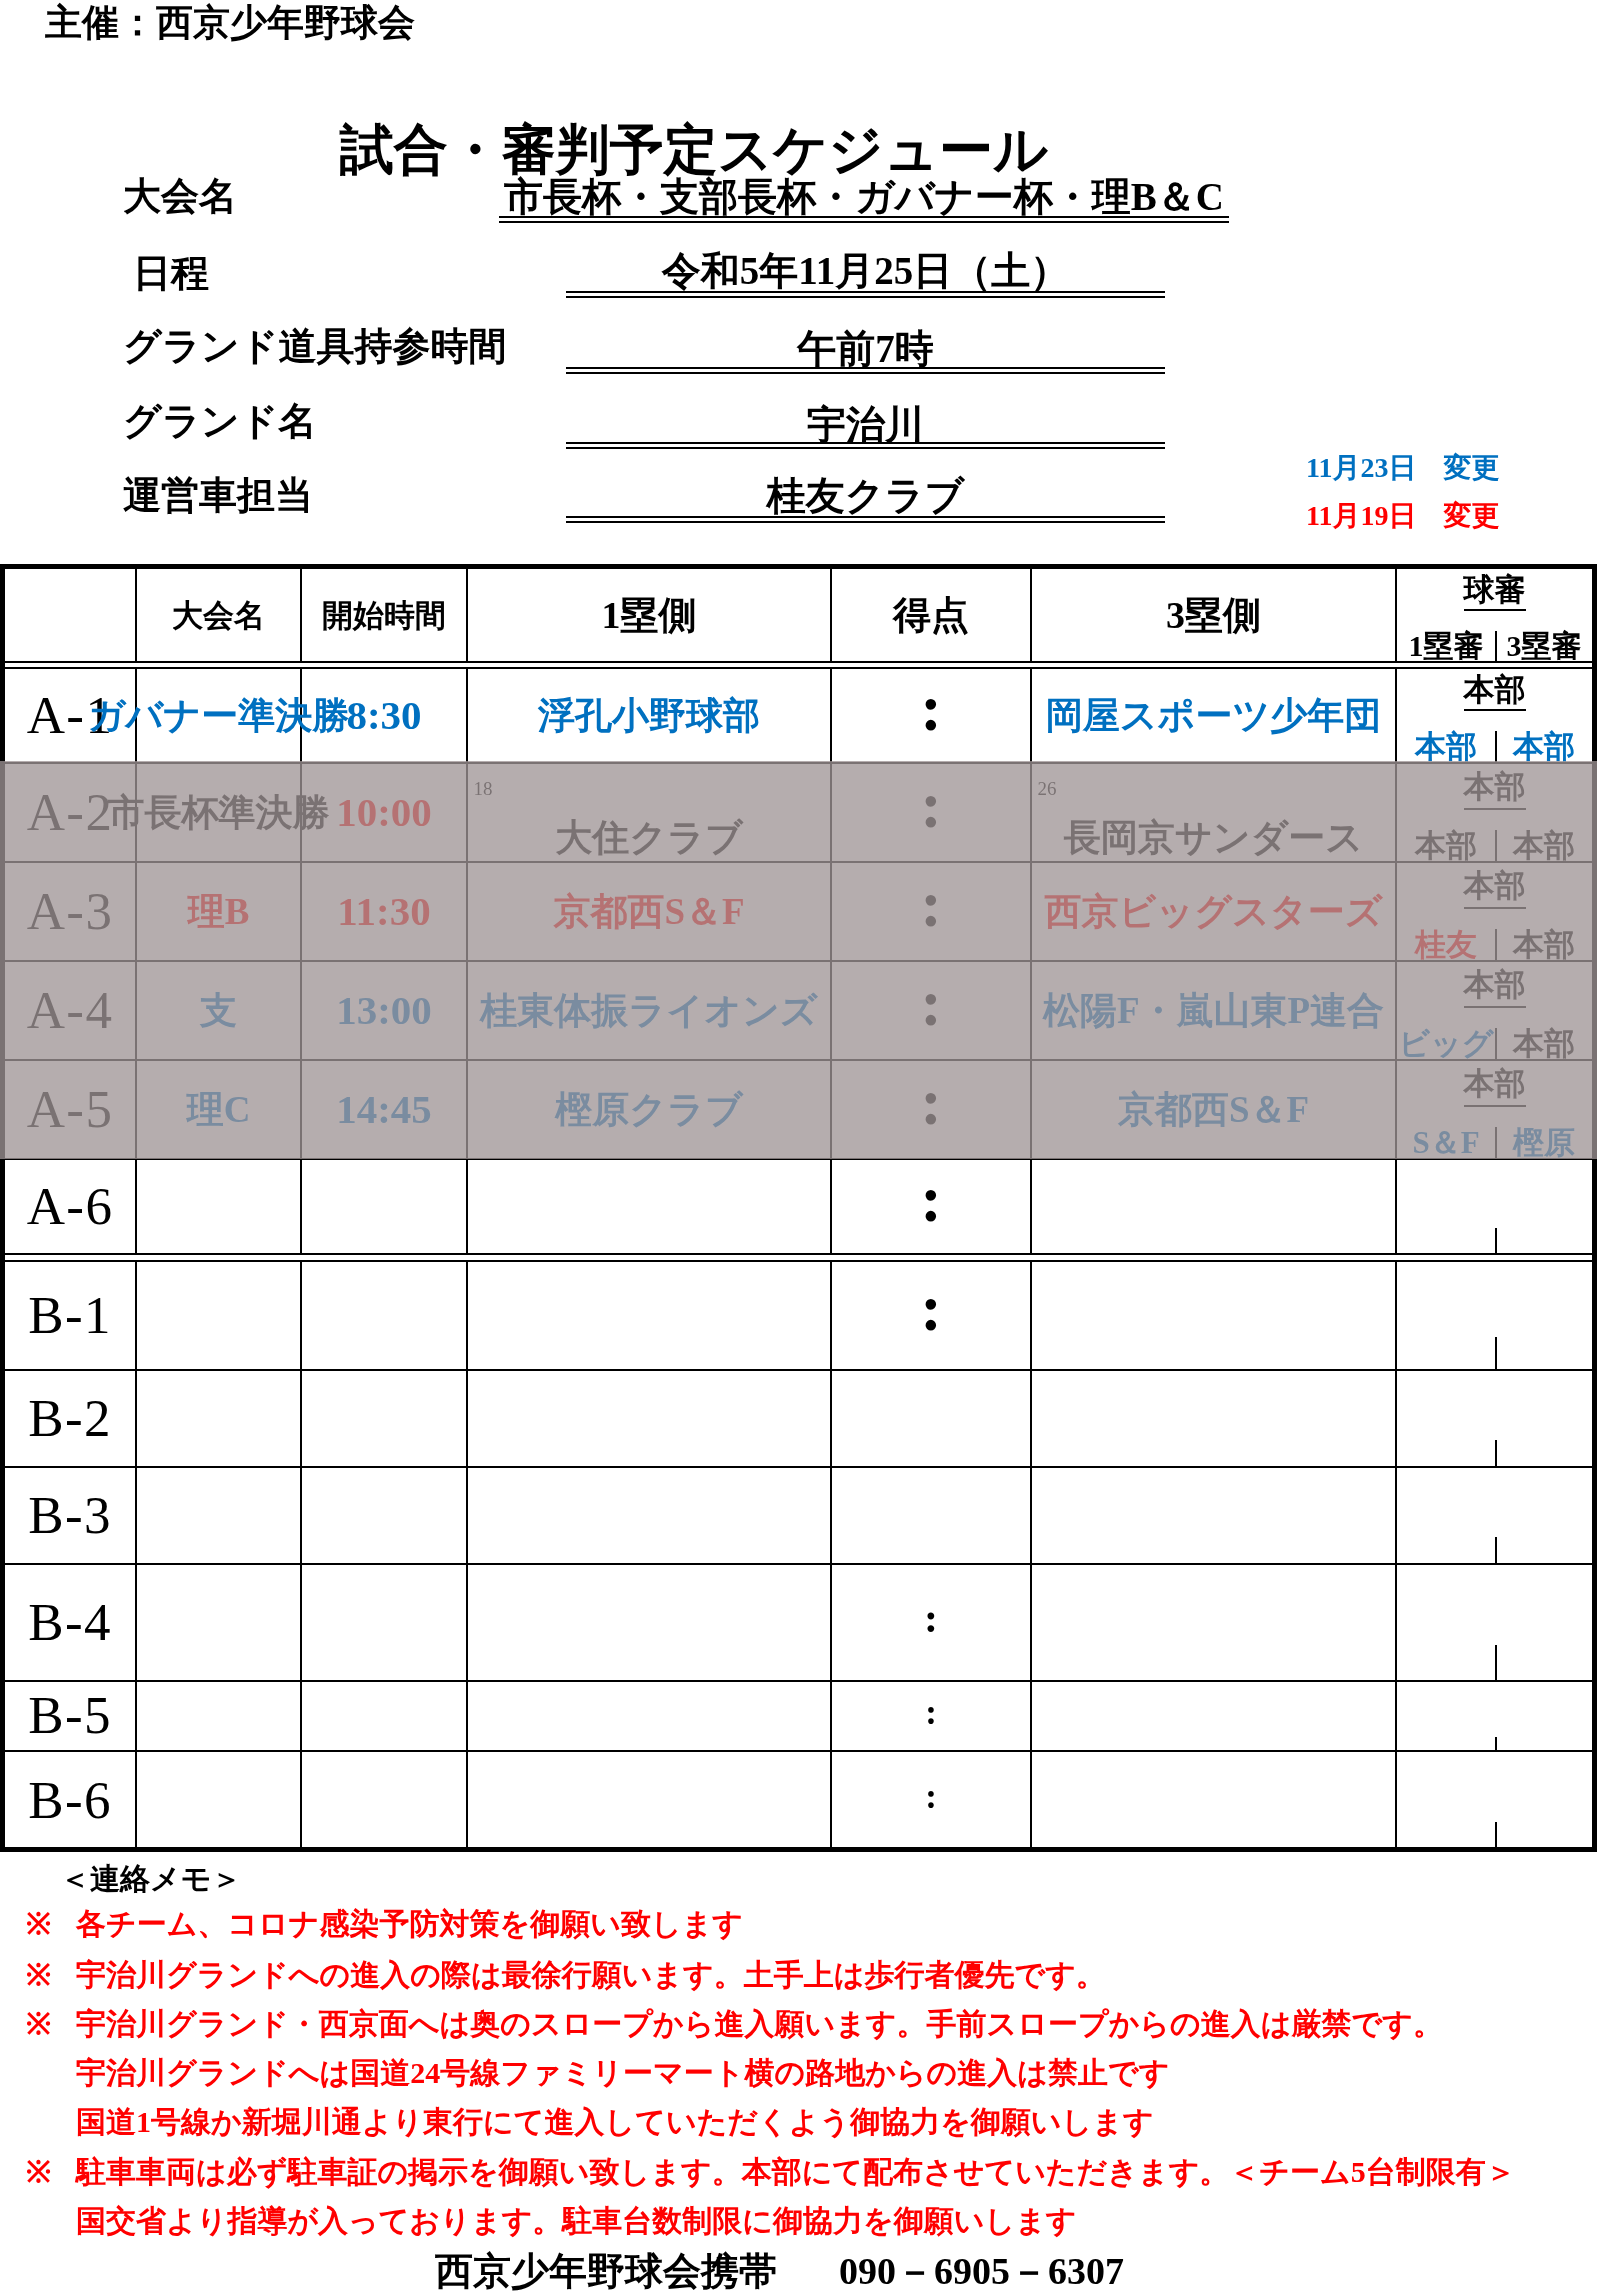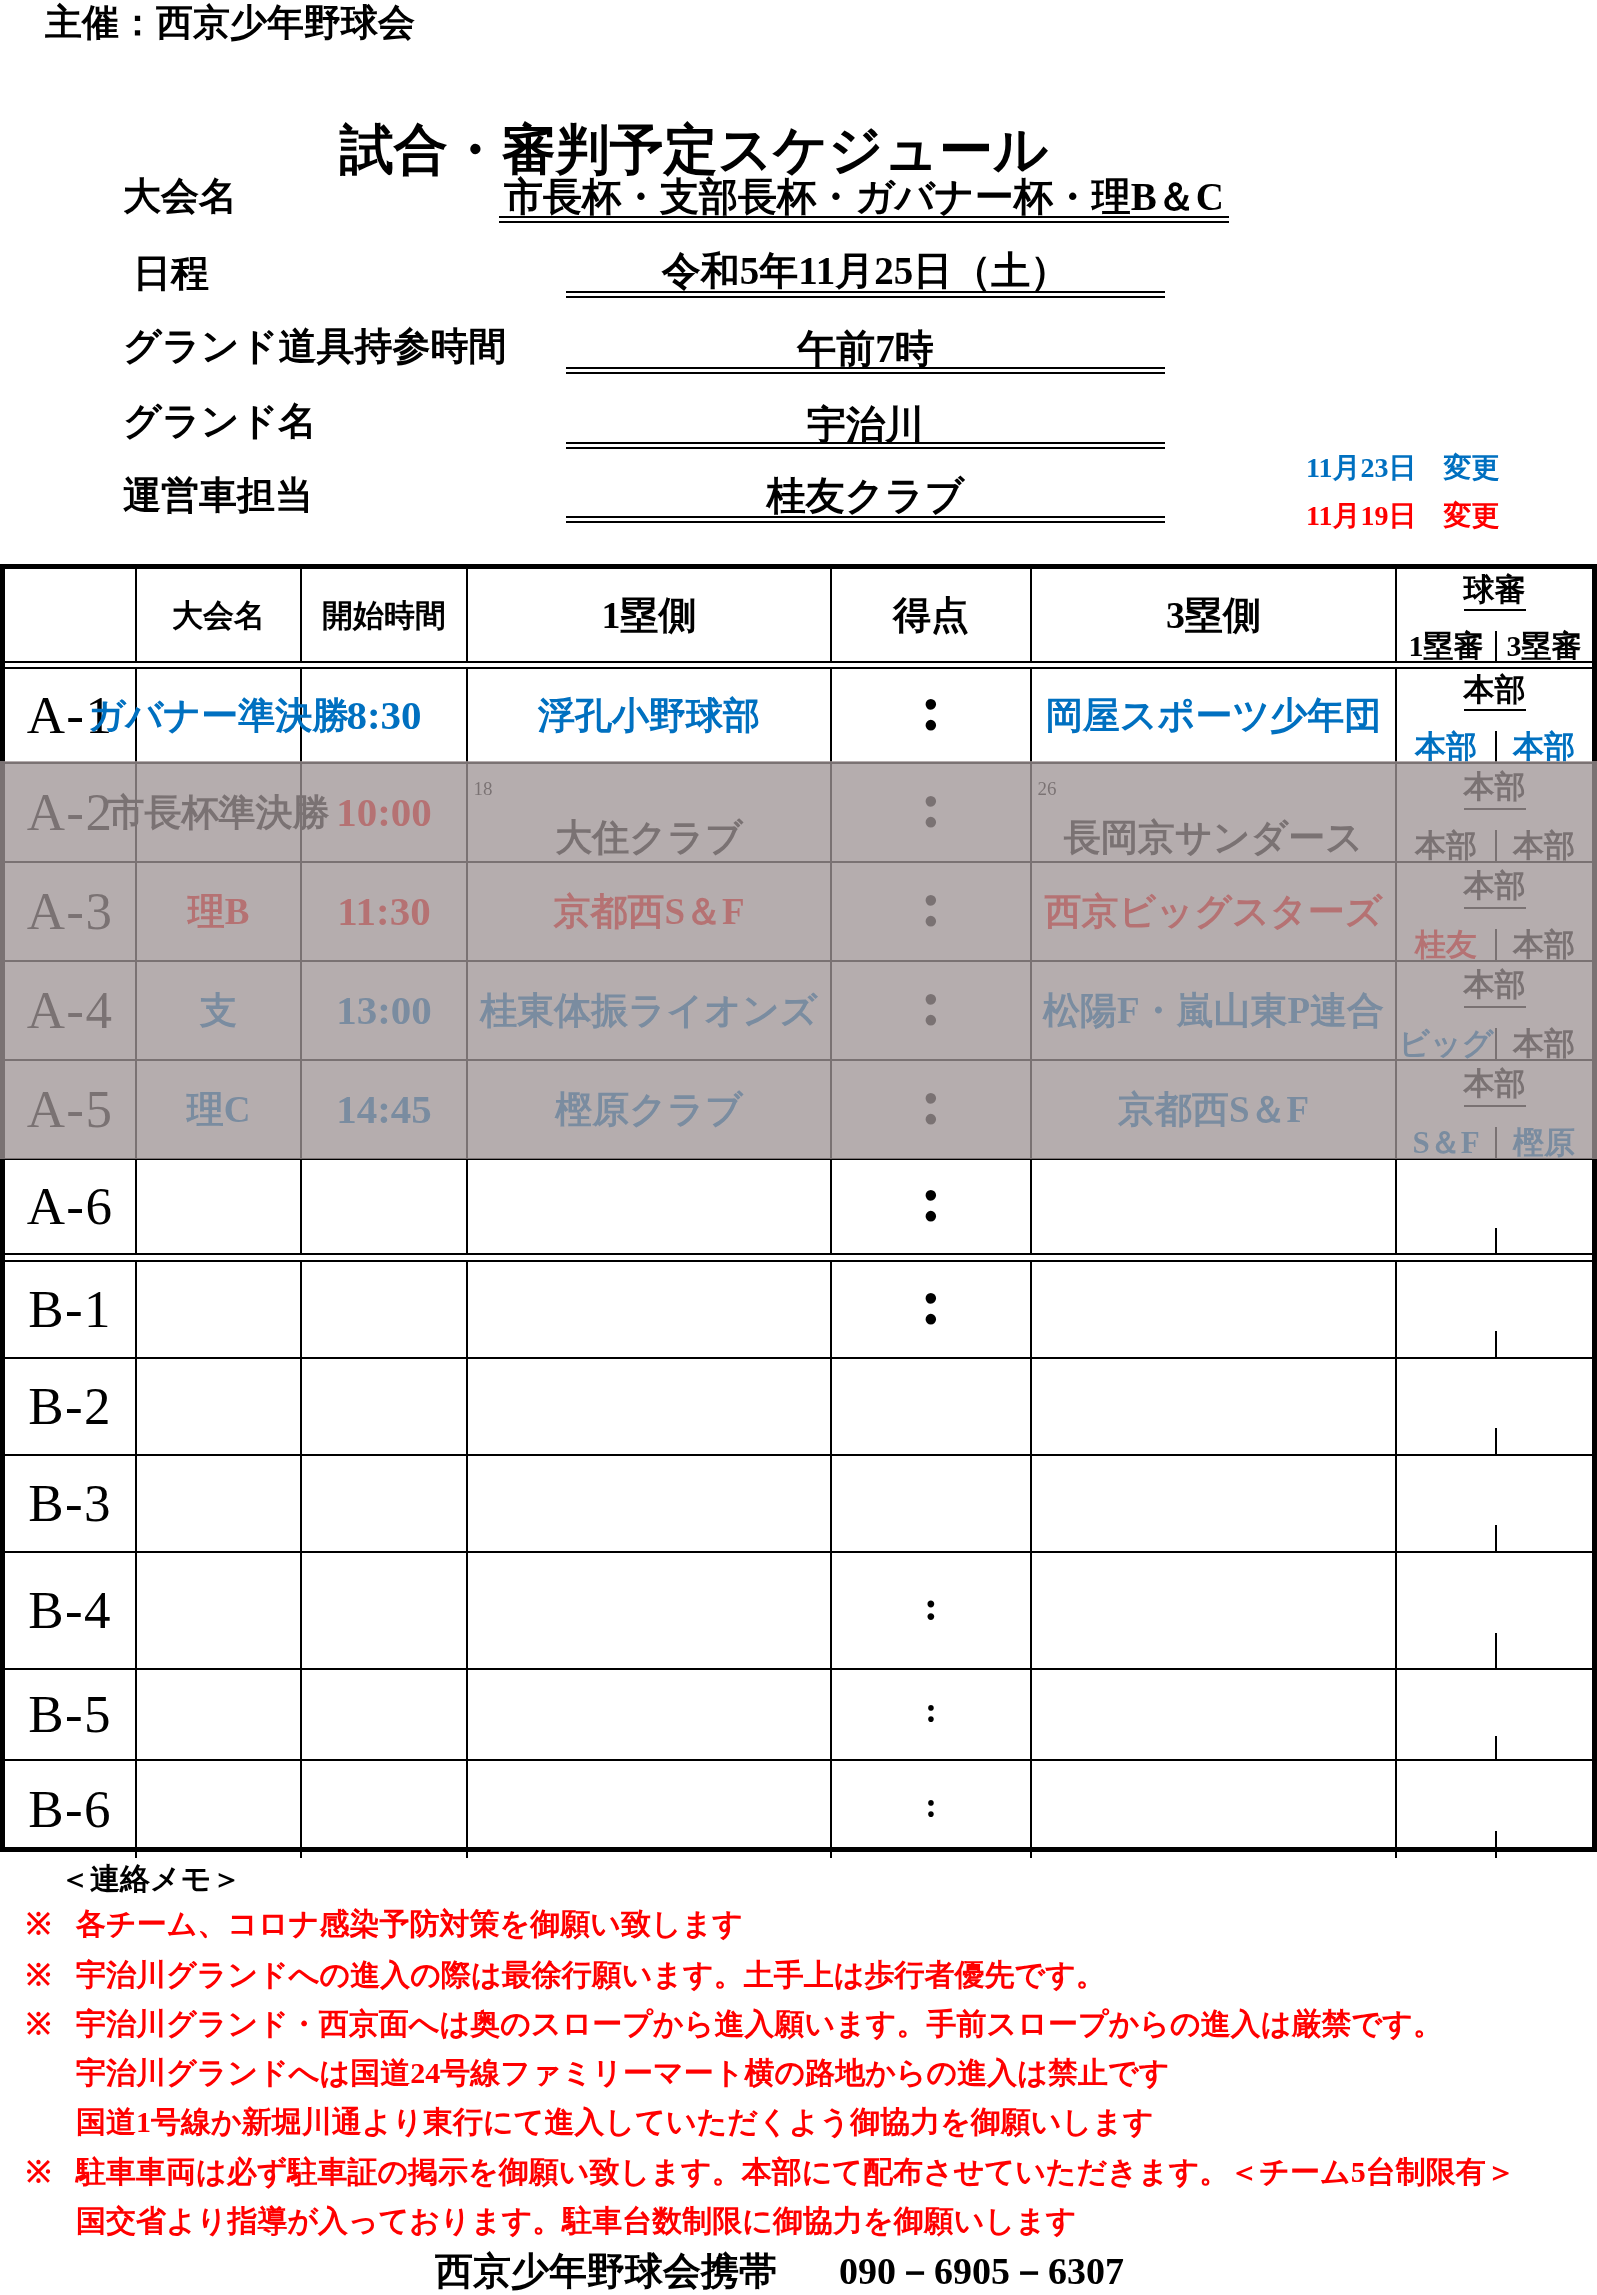--- a/index.html
+++ b/index.html
@@ -261,21 +261,21 @@
     <div class="cell ump last">
       <div class="ump-top" data-color="black"></div>
       <div class="ump-bot">
         <div data-color="black"></div>
         <div data-color="black"></div>
       </div>
     </div>
   </div>
   <div class="sep s13"></div>
 
-  <div class="row" style="height:97px;">
+  <div class="row" style="height:109px;">
     <div class="cell rid">B-1</div>
     <div class="cell tour" data-color="black">
       <span></span>
       <span></span>
     </div>
     <div class="cell time" data-color="black"></div>
     <div class="cell team" data-color="black">
       <span class="seed"></span>
       <span></span>
     </div>
@@ -369,21 +369,21 @@
     </div>
     <div class="cell ump last">
       <div class="ump-top" data-color="black"></div>
       <div class="ump-bot">
         <div data-color="black"></div>
         <div data-color="black"></div>
       </div>
     </div>
   </div>
 
-  <div class="row" style="height:91px;">
+  <div class="row" style="height:70px;">
     <div class="cell rid">B-5</div>
     <div class="cell tour" data-color="black">
       <span></span>
       <span></span>
     </div>
     <div class="cell time" data-color="black"></div>
     <div class="cell team" data-color="black">
       <span class="seed"></span>
       <span></span>
     </div>

